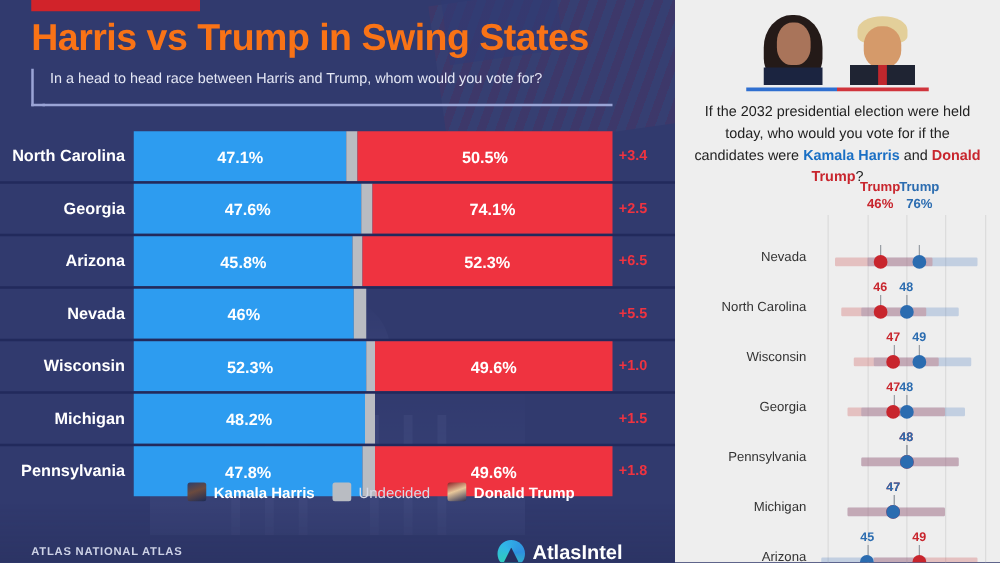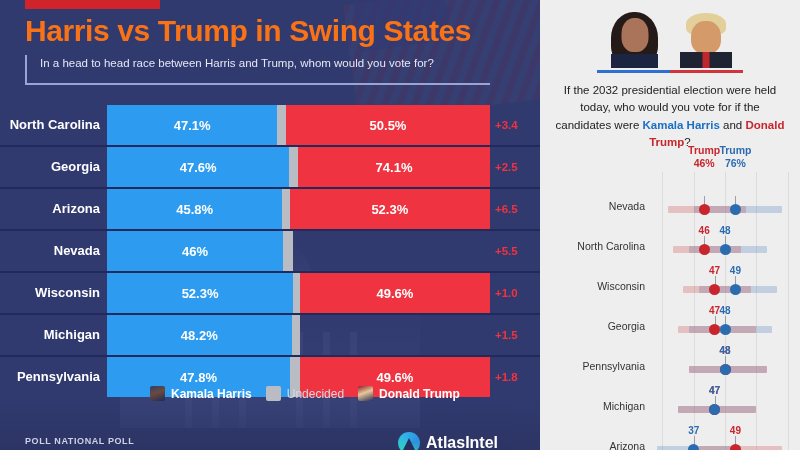--- a/index.html
+++ b/index.html
@@ -300,21 +300,21 @@
       <div class="lg-item">
         <span class="lg-sw lg-und"></span>
         <span class="lg-txt dim">Undecided</span>
       </div>
       <div class="lg-item">
         <span class="lg-sw lg-trump"></span>
         <span class="lg-txt">Donald Trump</span>
       </div>
     </div>
 
-    <div class="footer-note">POLL NATIONAL POLL</div>
+    <div class="footer-note">ATLAS NATIONAL ATLAS</div>
     <div class="brand">
       <span class="brand-mark"></span>
       <span class="brand-txt">AtlasIntel</span>
     </div>
   </div>
 
   <div class="right-panel">
 
     <div class="rp-photos">
       <div class="photo ph-harris">
@@ -412,17 +412,17 @@
         </div>
         <div class="drow" style="top: 268px;">
           <div class="drow-label">Arizona</div>
           <div class="ci ci-h" style="left: 117.214px; width: 83.4286px;"></div>
           <div class="ci ci-t" style="left: 158.929px; width: 83.4286px;"></div>
           <div class="stem" style="left: 195.429px;"></div>
           <div class="dot dot-t" style="left: 195.429px;"></div>
           <div class="dval dval-t" style="left: 195.429px;">49</div>
           <div class="stem" style="left: 153.714px;"></div>
           <div class="dot dot-h" style="left: 153.714px;"></div>
-          <div class="dval dval-h" style="left: 153.714px;">37</div>
+          <div class="dval dval-h" style="left: 153.714px;">45</div>
         </div>
       </div>
   </div>
 </div>
 
 </body></html>

